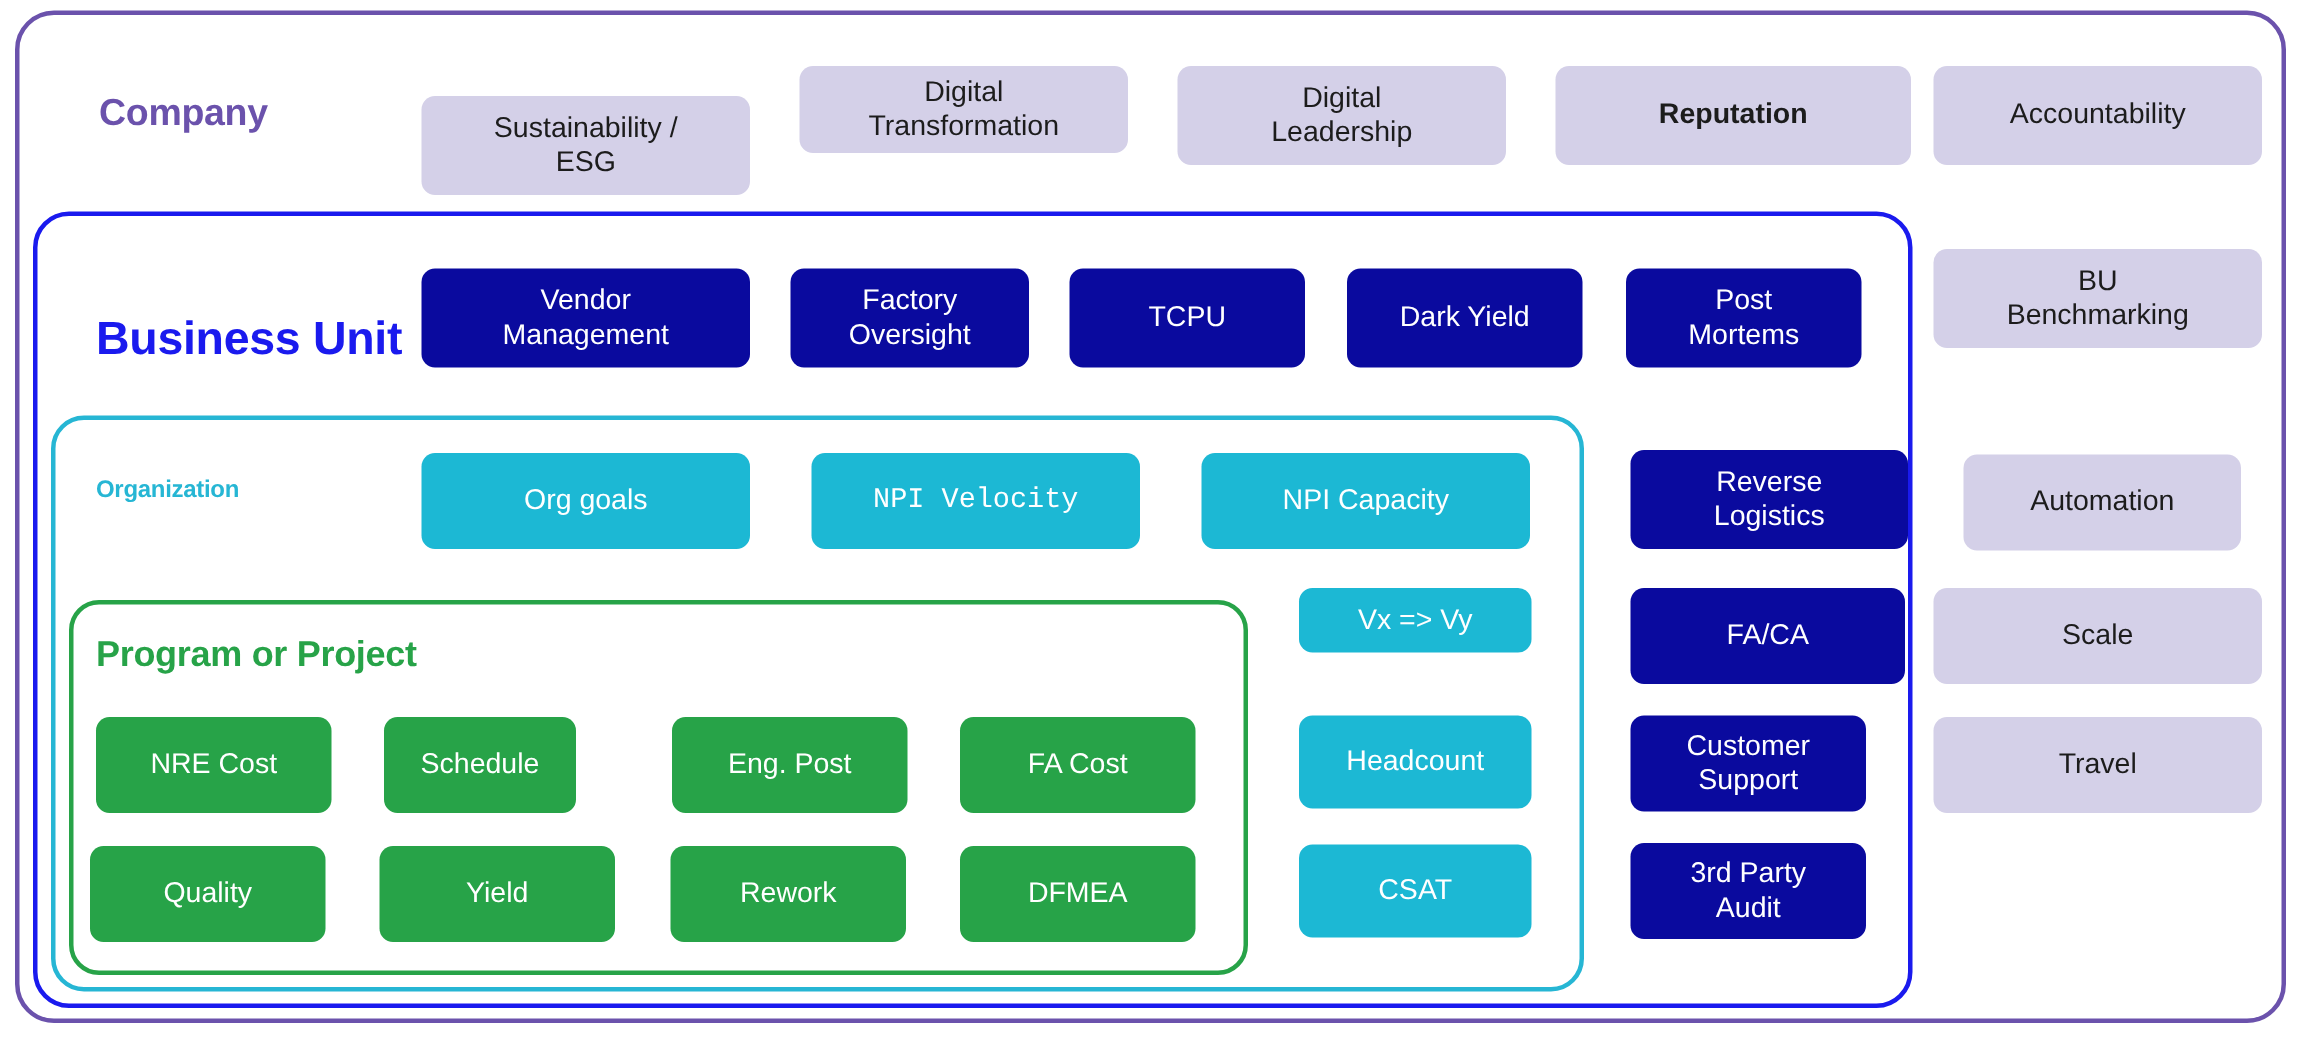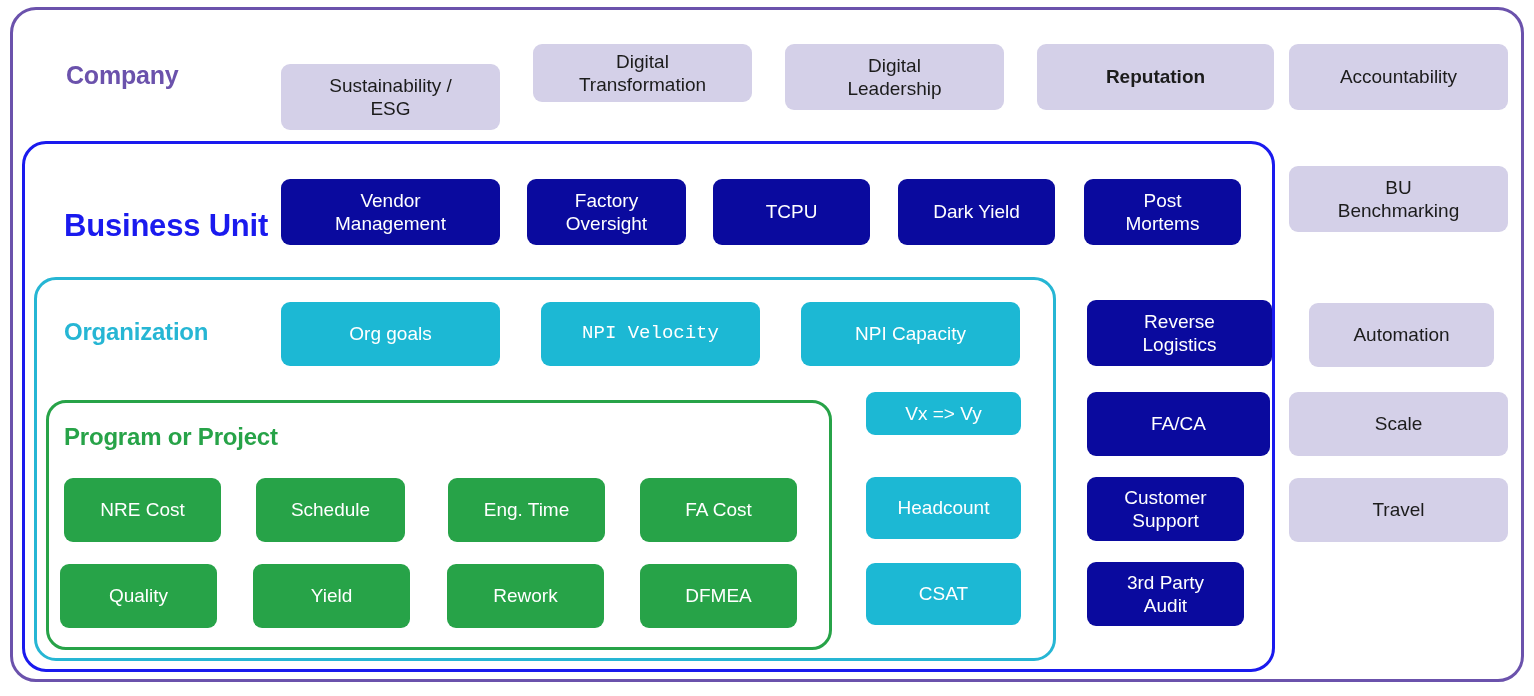--- a/index.html
+++ b/index.html
@@ -72,21 +72,21 @@
   }
   .label-bu {
     left: 64px;
     top: 208px;
     font-size: 31px;
     color: #1a1aee;
   }
   .label-org {
     left: 64px;
     top: 318px;
-    font-size: 24px;
+    font-size: 16px;
     color: #26b6d4;
   }
   .label-prog {
     left: 64px;
     top: 423px;
     font-size: 24px;
     color: #27a348;
   }
 
   
@@ -169,22 +169,22 @@
   <div class="chip navy" style="left:1087px; top:562px; width:157px; height:64px;">3rd Party
 Audit</div>
 
   <div class="chip lav" style="left:1289px; top:166px; width:219px; height:66px;">BU
 Benchmarking</div>
   <div class="chip lav" style="left:1289px; top:303px; width:185px; height:64px;margin-left:20px;">Automation</div>
   <div class="chip lav" style="left:1289px; top:392px; width:219px; height:64px;">Scale</div>
   <div class="chip lav" style="left:1289px; top:478px; width:219px; height:64px;">Travel</div>
 
   <div class="chip green" style="left:64px; top:478px; width:157px; height:64px;">NRE Cost</div>
-  <div class="chip green" style="left:256px; top:478px; width:149px; height:64px;">Schedule</div>
-  <div class="chip green" style="left:448px; top:478px; width:157px; height:64px;">Eng. Time</div>
+  <div class="chip green" style="left:256px; top:478px; width:128px; height:64px;">Schedule</div>
+  <div class="chip green" style="left:448px; top:478px; width:157px; height:64px;">Eng. Post</div>
   <div class="chip green" style="left:640px; top:478px; width:157px; height:64px;">FA Cost</div>
 
   <div class="chip green" style="left:60px; top:564px; width:157px; height:64px;">Quality</div>
   <div class="chip green" style="left:253px; top:564px; width:157px; height:64px;">Yield</div>
   <div class="chip green" style="left:447px; top:564px; width:157px; height:64px;">Rework</div>
   <div class="chip green" style="left:640px; top:564px; width:157px; height:64px;">DFMEA</div>
 
 </div>
 
 </body></html>

